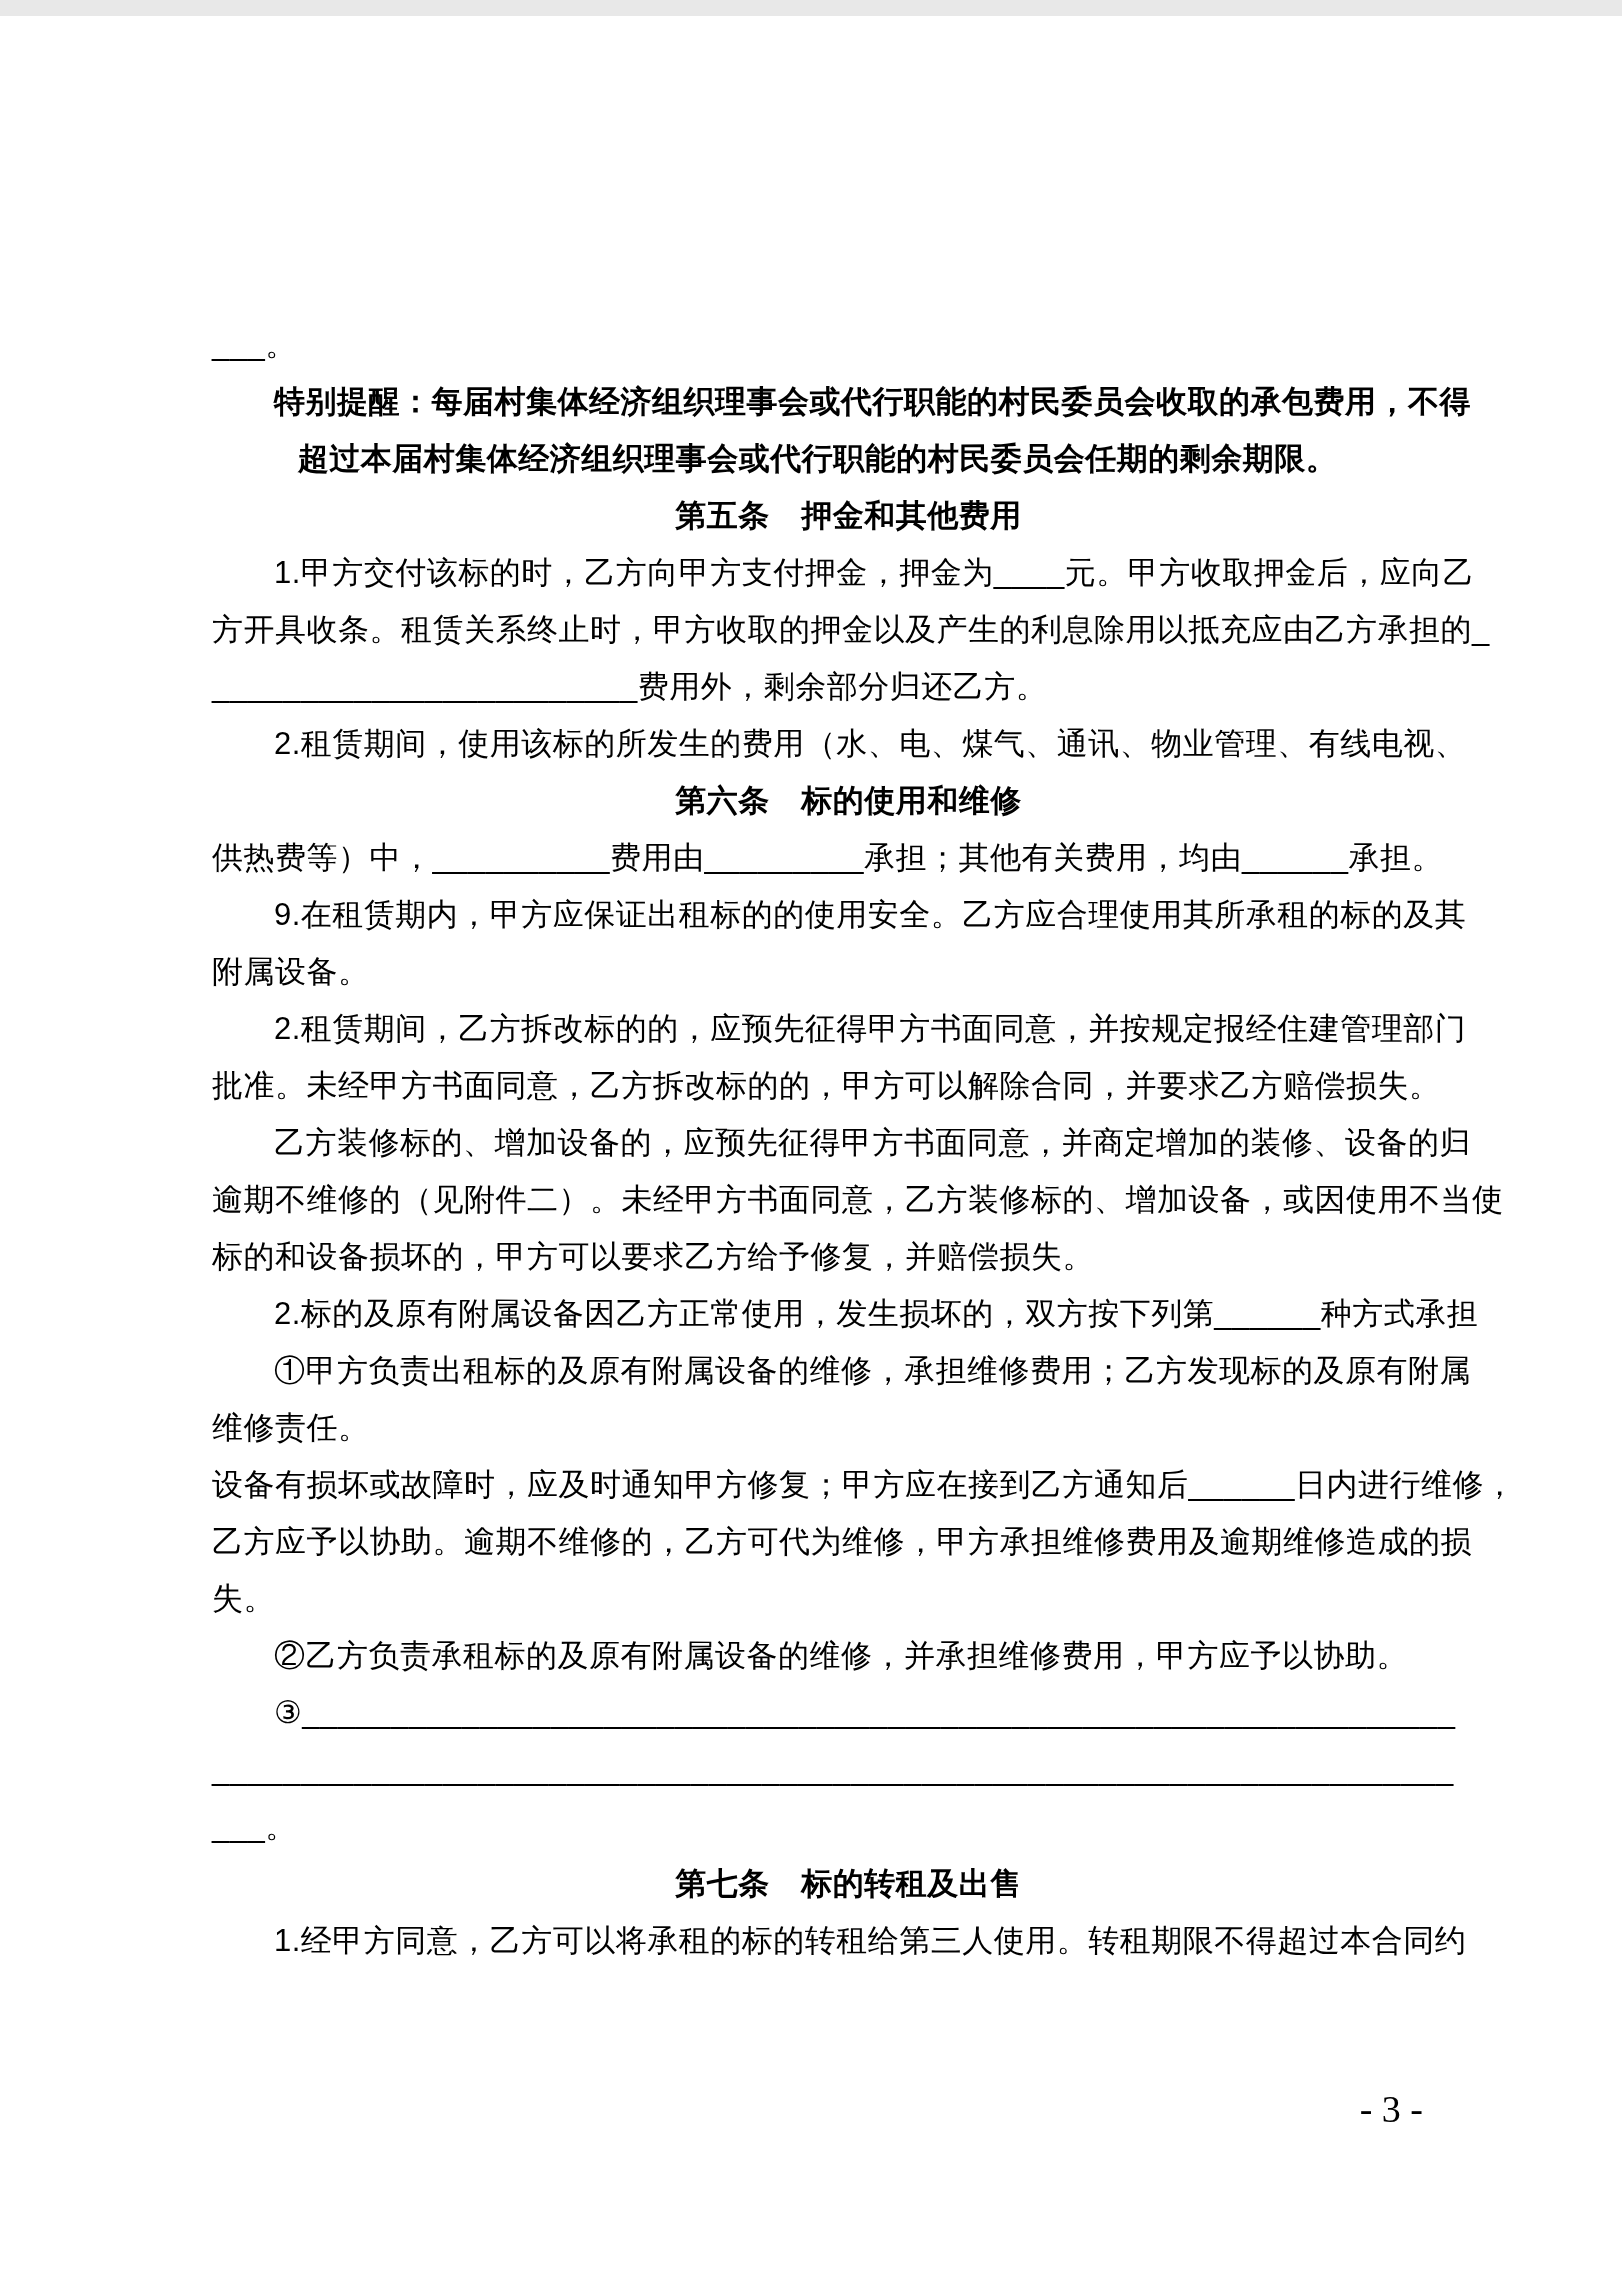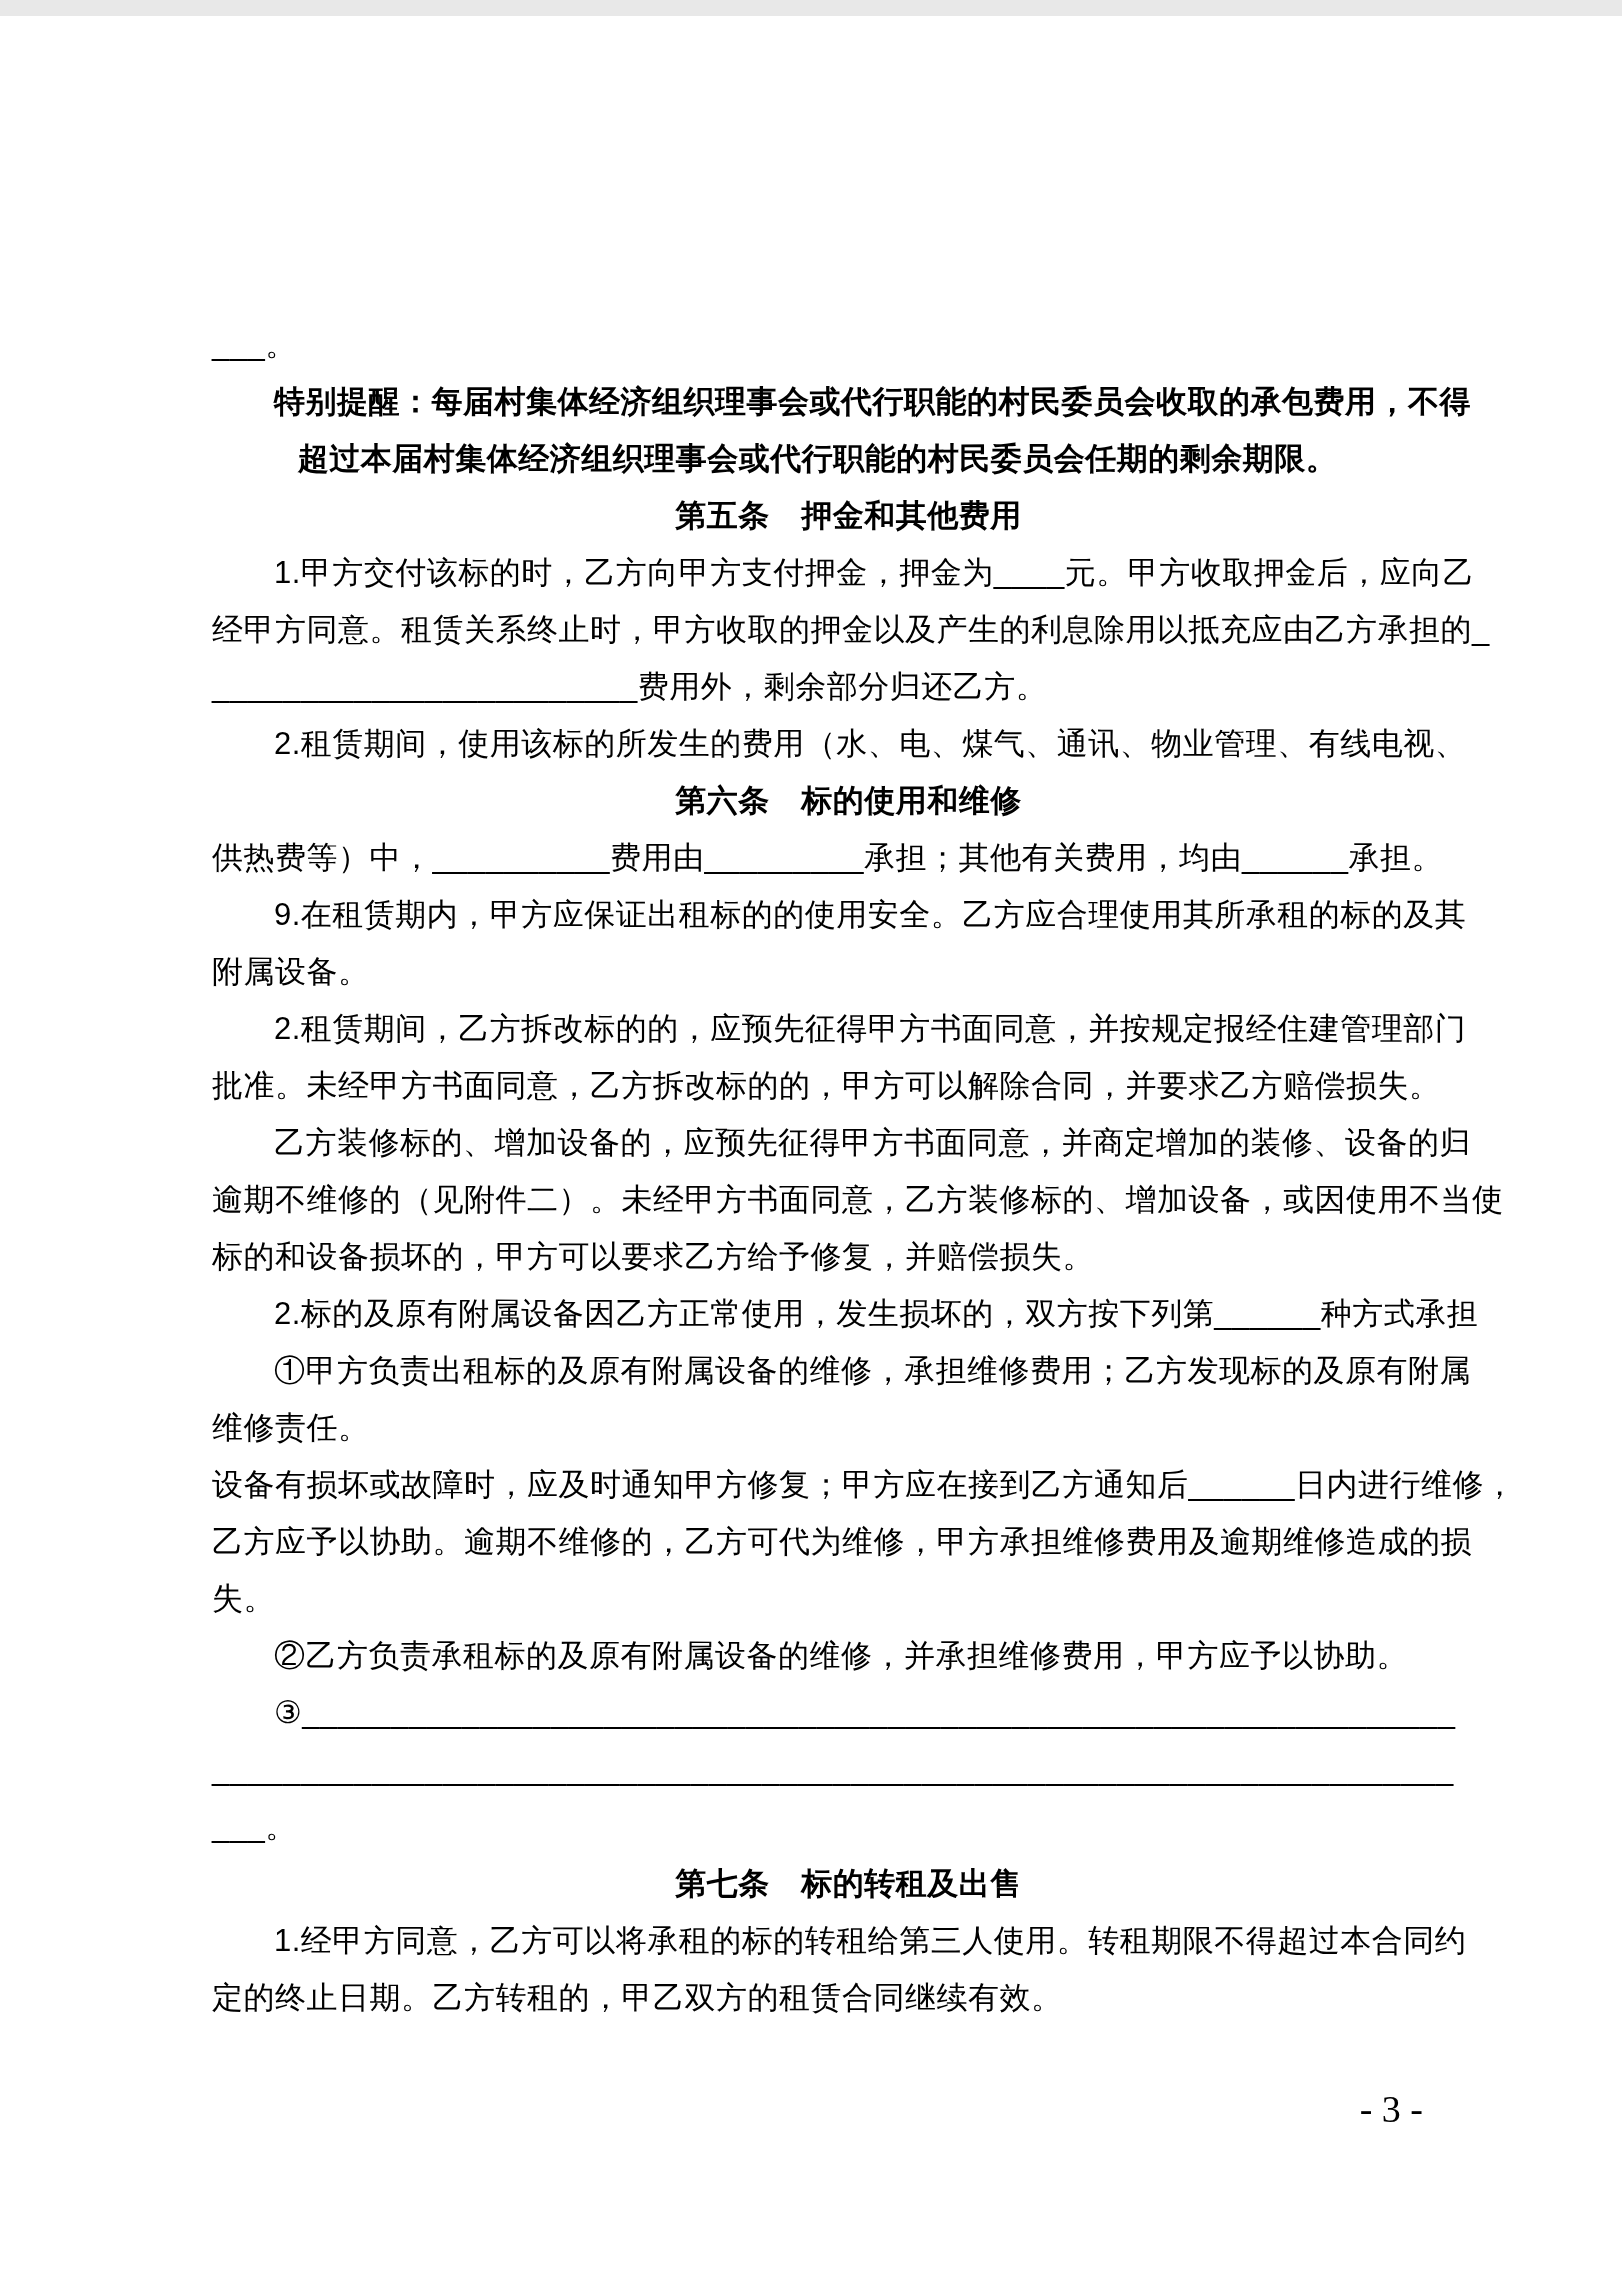--- a/index.html
+++ b/index.html
@@ -46,21 +46,21 @@
 </head>
 <body>
 
 <div class="page">
   <div class="doc">
     <div class="line">___。</div>
     <div class="line bold indent fill">特别提醒：每届村集体经济组织理事会或代行职能的村民委员会收取的承包费用，不得</div>
     <div class="line bold">超过本届村集体经济组织理事会或代行职能的村民委员会任期的剩余期限。</div>
     <div class="line bold indent">第五条　押金和其他费用</div>
     <div class="line indent fill">1.甲方交付该标的时，乙方向甲方支付押金，押金为____元。甲方收取押金后，应向乙</div>
-    <div class="line fill">经甲方同意。租赁关系终止时，甲方收取的押金以及产生的利息除用以抵充应由乙方承担的_</div>
+    <div class="line fill">方开具收条。租赁关系终止时，甲方收取的押金以及产生的利息除用以抵充应由乙方承担的_</div>
     <div class="line">________________________费用外，剩余部分归还乙方。</div>
     <div class="line indent fill">2.租赁期间，使用该标的所发生的费用（水、电、煤气、通讯、物业管理、有线电视、</div>
     <div class="line bold indent">第六条　标的使用和维修</div>
     <div class="line fill">供热费等）中，__________费用由_________承担；其他有关费用，均由______承担。</div>
     <div class="line indent fill">9.在租赁期内，甲方应保证出租标的的使用安全。乙方应合理使用其所承租的标的及其</div>
     <div class="line">附属设备。</div>
     <div class="line indent fill">2.租赁期间，乙方拆改标的的，应预先征得甲方书面同意，并按规定报经住建管理部门</div>
     <div class="line fill">批准。未经甲方书面同意，乙方拆改标的的，甲方可以解除合同，并要求乙方赔偿损失。</div>
     <div class="line indent fill">乙方装修标的、增加设备的，应预先征得甲方书面同意，并商定增加的装修、设备的归</div>
     <div class="line fill">逾期不维修的（见附件二）。未经甲方书面同意，乙方装修标的、增加设备，或因使用不当使</div>
@@ -70,18 +70,17 @@
     <div class="line">维修责任。</div>
     <div class="line fill">设备有损坏或故障时，应及时通知甲方修复；甲方应在接到乙方通知后______日内进行维修，</div>
     <div class="line fill">乙方应予以协助。逾期不维修的，乙方可代为维修，甲方承担维修费用及逾期维修造成的损</div>
     <div class="line">失。</div>
     <div class="line indent">②乙方负责承租标的及原有附属设备的维修，并承担维修费用，甲方应予以协助。</div>
     <div class="line indent">③_________________________________________________________________</div>
     <div class="line">______________________________________________________________________</div>
     <div class="line">___。</div>
     <div class="line bold indent">第七条　标的转租及出售</div>
     <div class="line indent fill">1.经甲方同意，乙方可以将承租的标的转租给第三人使用。转租期限不得超过本合同约</div>
-    <div class="line">定的终止日期。乙方转租的，甲乙双方的租赁合同继续有效。</div>
   </div>
 
   <div class="footer">- 3 -</div>
 </div>
 
 
 </body></html>

